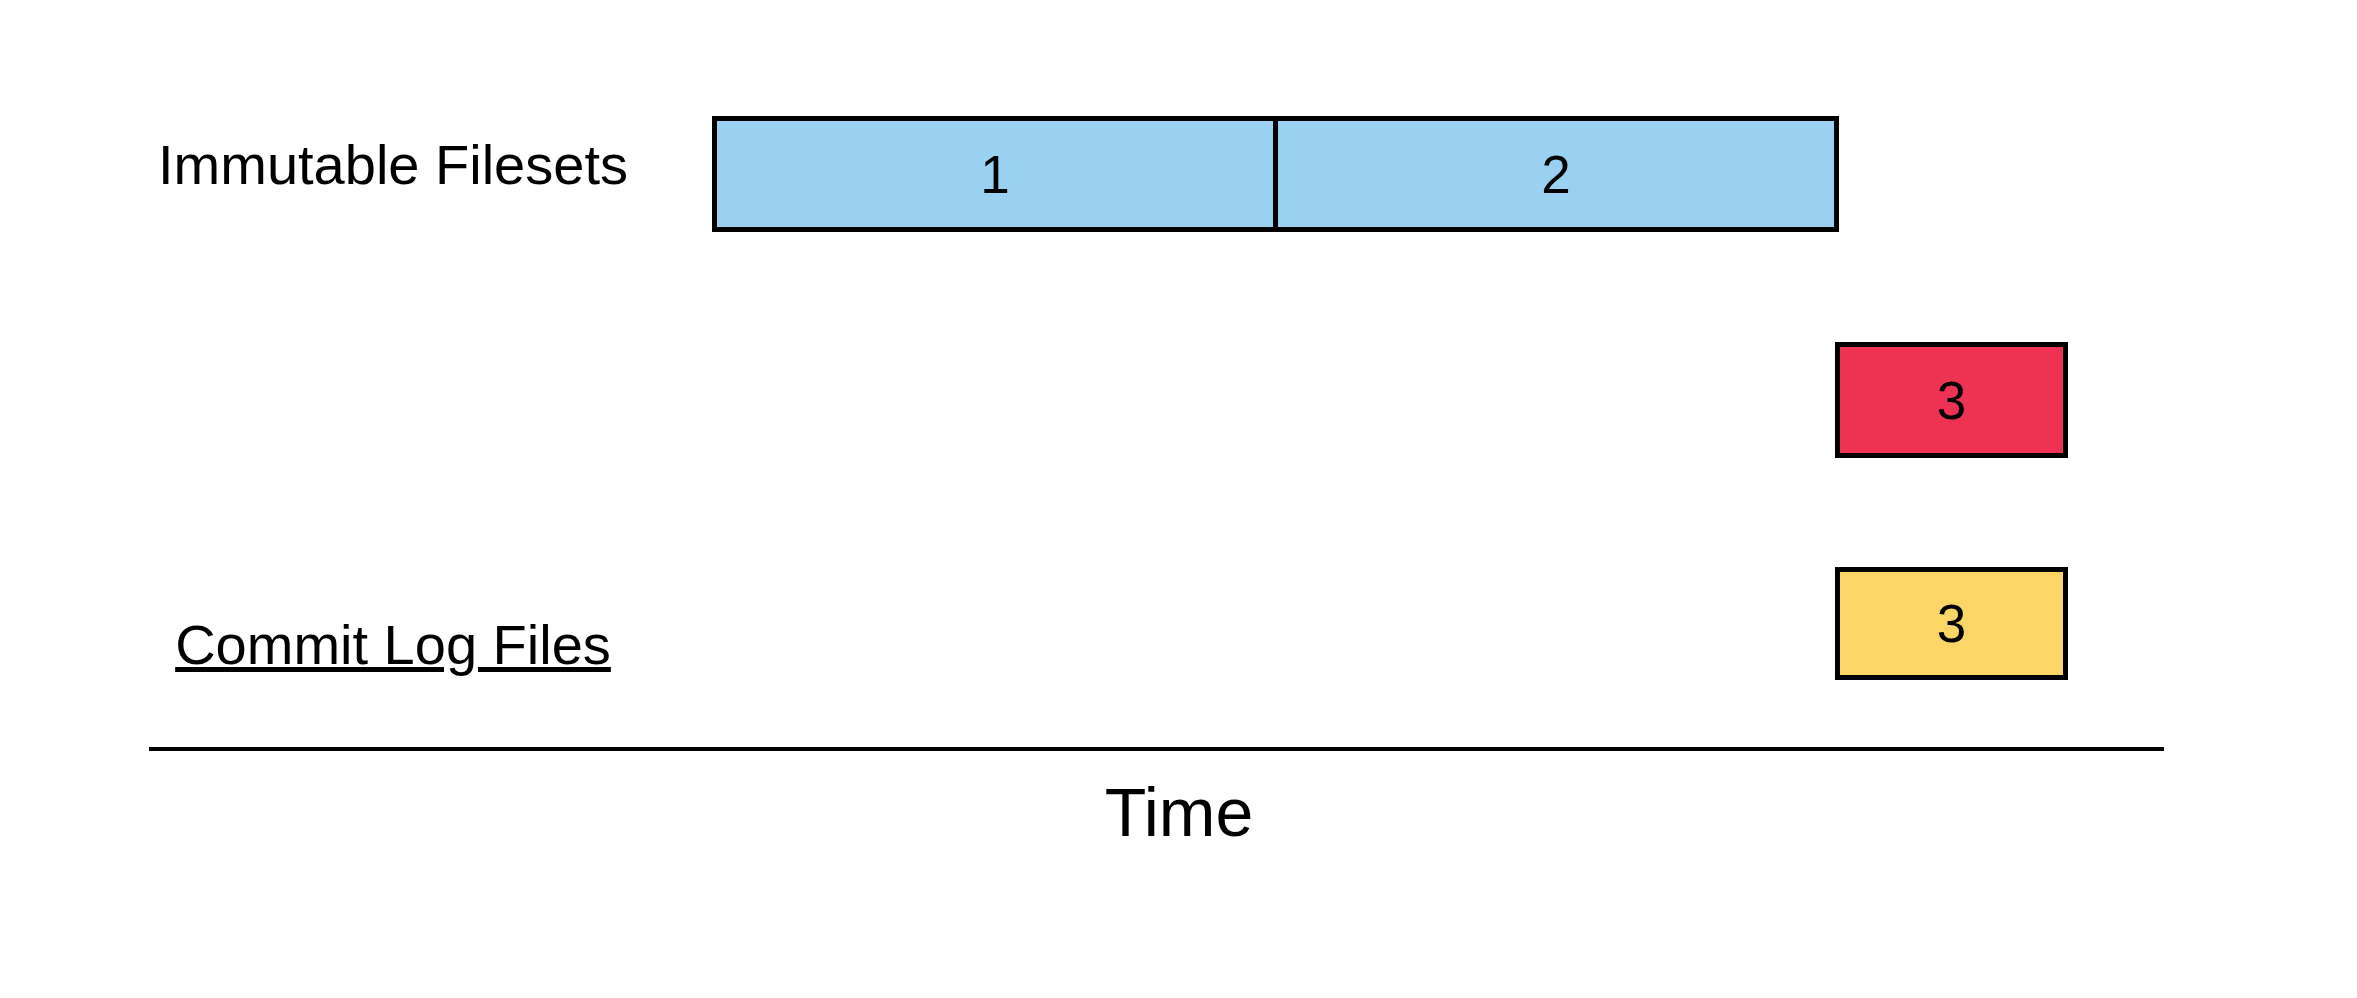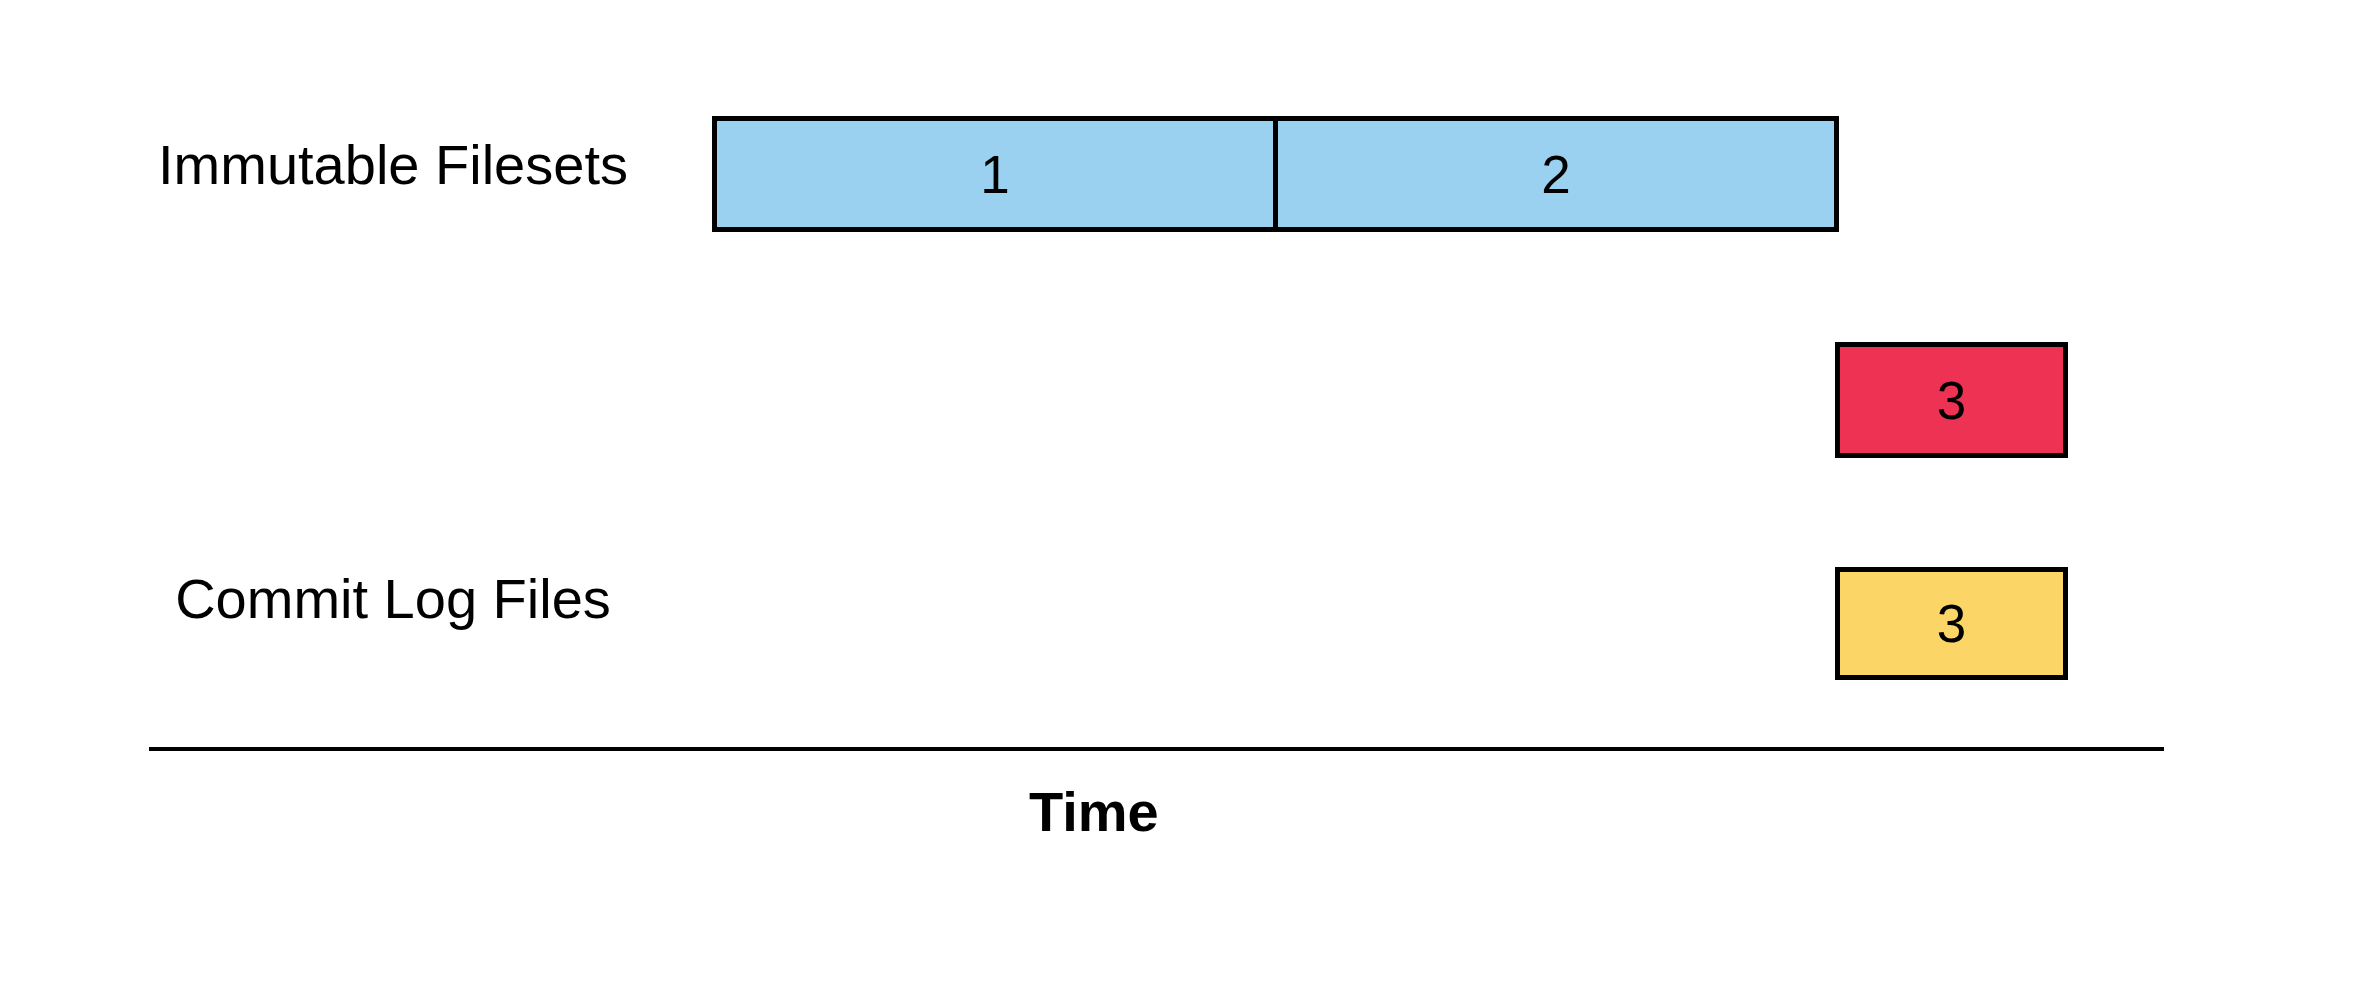--- a/index.html
+++ b/index.html
@@ -19,21 +19,21 @@
   .row-label {
     position: absolute;
     left: 83px;
     width: 620px;
     text-align: center;
     font-size: 56px;
     line-height: 60px;
   }
   .label-filesets  { top: 135px; }
   .label-encoders  { top: 331px; }
-  .label-commitlog { top: 569px; }
+  .label-commitlog { top: 615px; text-decoration: underline; }
 
   .fileset-bar {
     position: absolute;
     left: 712px;
     top: 116px;
     width: 1127px;
     height: 116px;
     box-sizing: border-box;
     border: 5px solid #000000;
     display: flex;
@@ -79,24 +79,23 @@
     height: 0;
     border-left: 35px solid #000000;
     border-top: 13px solid transparent;
     border-bottom: 13px solid transparent;
   }
   .axis-label {
     position: absolute;
     left: 1029px;
     top: 782px;
     width: 300px;
-    text-align: left;
-    font-size: 56px;
+    text-align: center;
+    font-size: 68px;
     line-height: 60px;
-    font-weight: bold;
   }
 </style>
 </head>
 <body>
 
 <div class="canvas">
 
   <div class="row-label label-filesets">Immutable Filesets</div>
 
 

